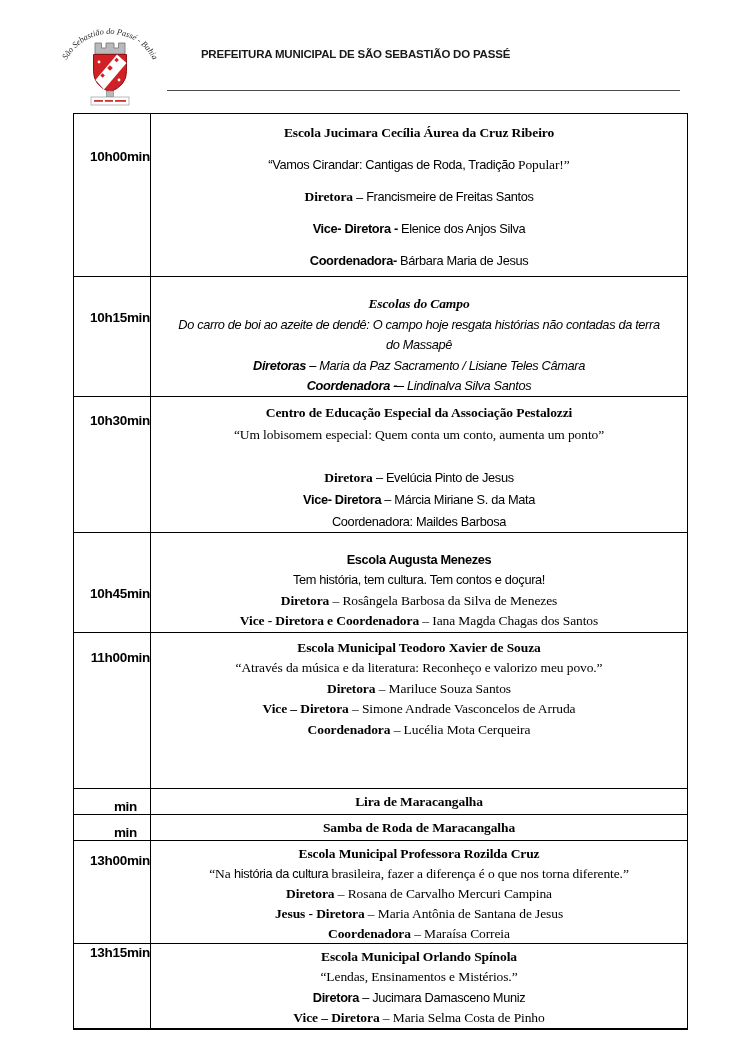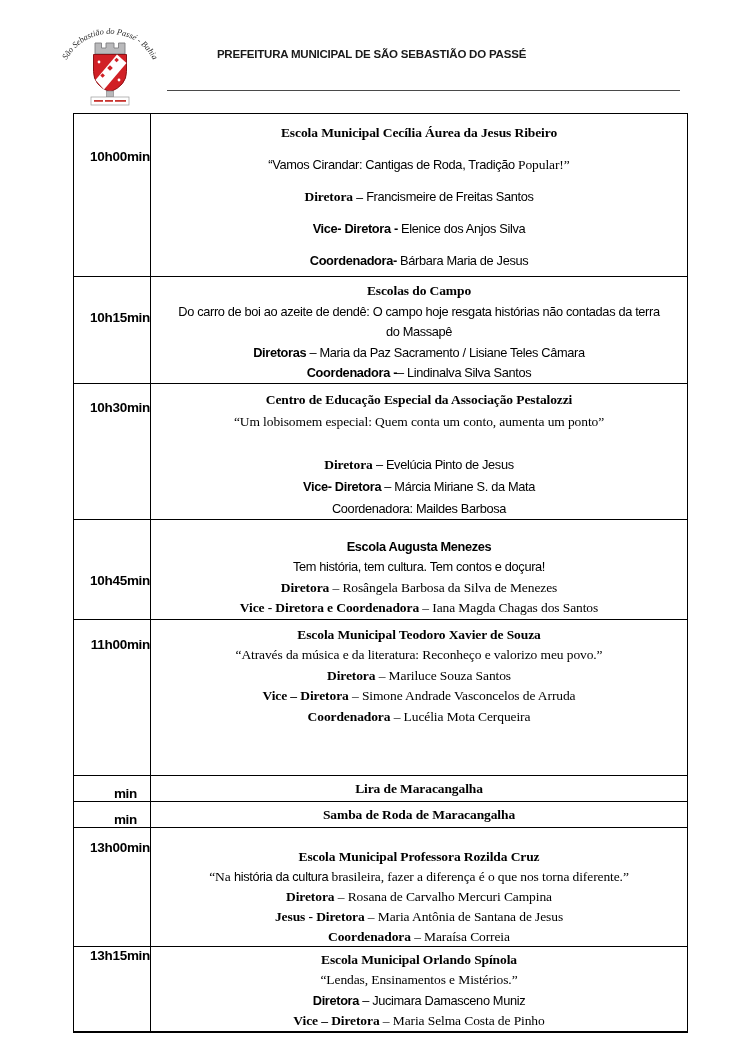--- a/index.html
+++ b/index.html
@@ -3,21 +3,21 @@
 <meta charset="utf-8">
 <style>
   html,body{margin:0;padding:0;}
   body{
     width:750px;height:1056px;position:relative;background:#ffffff;
     font-family:"Liberation Sans",sans-serif;color:#000;overflow:hidden;
   }
   
   .logo{position:absolute;left:45px;top:12px;}
   .org-block{
-    position:absolute;left:184px;top:44px;width:375px;text-align:center;
+    position:absolute;left:168px;top:44px;width:375px;text-align:center;
     font-family:"Liberation Sans",sans-serif;font-weight:bold;font-size:11.5px;
     letter-spacing:-0.2px;line-height:21px;color:#1a1a1a;
   }
   .header-rule{
     position:absolute;left:167px;top:90px;width:513px;height:0;
     border-top:1.4px solid #4a4a4a;
   }
   
   table.sched{
     position:absolute;left:73px;top:113px;width:615px;
@@ -32,35 +32,35 @@
   }
   td.content{text-align:center;padding-left:4px;padding-right:4px;}
   .line{white-space:nowrap;}
   .sr{font-family:"Liberation Serif",serif;font-size:13.5px;letter-spacing:-0.1px;}
   .sa{font-family:"Liberation Sans",sans-serif;font-size:12.8px;letter-spacing:-0.35px;}
   .b{font-weight:bold;}
   
   tr:nth-child(1){height:157px;} tr:nth-child(1) td.time{padding-top:35px;}
   tr:nth-child(1) td.content{padding-top:2px;} tr:nth-child(1) .line{line-height:31px;}
   tr:nth-child(2){height:97px;}  tr:nth-child(2) td.time{padding-top:33px;}
-  tr:nth-child(2) td.content{padding-top:3px;} tr:nth-child(2) .line{line-height:19.5px;}
+  tr:nth-child(2) td.content{padding-top:16px;font-style:italic;} tr:nth-child(2) .line{line-height:19.5px;}
   tr:nth-child(3){height:130px;} tr:nth-child(3) td.time{padding-top:16px;}
   tr:nth-child(3) td.content{padding-top:4px;} tr:nth-child(3) .line{line-height:21px;}
   tr:nth-child(4){height:100px;} tr:nth-child(4) td.time{padding-top:53px;}
   tr:nth-child(4) td.content{padding-top:16px;} tr:nth-child(4) .line{line-height:19.5px;}
   tr:nth-child(5){height:156px;} tr:nth-child(5) td.time{padding-top:17px;}
   tr:nth-child(5) td.content{padding-top:4px;} tr:nth-child(5) .line{line-height:19.5px;}
   tr:nth-child(6){height:25px;}  tr:nth-child(7){height:25px;}
   tr:nth-child(6) td.time,tr:nth-child(7) td.time{
     text-align:right;padding-right:13px;padding-top:10px;
   }
   tr:nth-child(6) td.content,tr:nth-child(7) td.content{padding-top:1px;}
   tr:nth-child(6) .line,tr:nth-child(7) .line{line-height:21px;}
   tr:nth-child(8){height:97px;}  tr:nth-child(8) td.time{padding-top:12px;}
-  tr:nth-child(8) td.content{padding-top:18px;} tr:nth-child(8) .line{line-height:19px;}
+  tr:nth-child(8) td.content{padding-top:2px;} tr:nth-child(8) .line{line-height:19px;}
   tr:nth-child(9){height:80px;}  tr:nth-child(9) td.time{padding-top:1px;}
   tr:nth-child(9) td.content{padding-top:2px;text-align:center;} tr:nth-child(9) .line{line-height:19.5px;}
 </style>
 </head>
 <body>
 
 <svg class="logo" width="130" height="102" viewBox="0 0 130 102">
   <defs>
     <path id="arcPath" d="M 17.8,84 A 49 49 0 1 1 112.2,84" fill="none"></path>
   </defs>
@@ -90,21 +90,21 @@
   <div>PREFEITURA MUNICIPAL DE SÃO SEBASTIÃO DO PASSÉ</div>
 </div>
 
 <div class="header-rule"></div>
 
 <table class="sched">
   <tbody>
       <tr>
         <td class="time"><span>10h00min</span></td>
         <td class="content">
-          <div class="line"><span class="sr b">Escola Municipal Cecília Áurea da Jesus Ribeiro</span></div>
+          <div class="line"><span class="sr b">Escola Jucimara Cecília Áurea da Cruz Ribeiro</span></div>
           <div class="line"><span class="sa">“Vamos Cirandar: Cantigas de Roda, Tradição </span><span class="sr">Popular!”</span></div>
           <div class="line"><span class="sr b">Diretora – </span><span class="sa">Francismeire de Freitas Santos</span></div>
           <div class="line"><span class="sa b">Vice- Diretora - </span><span class="sa">Elenice dos Anjos Silva</span></div>
           <div class="line"><span class="sa b">Coordenadora- </span><span class="sa">Bárbara Maria de Jesus</span></div>
         </td>
       </tr>
       <tr>
         <td class="time"><span>10h15min</span></td>
         <td class="content">
           <div class="line"><span class="sr b">Escolas do Campo</span></div>

